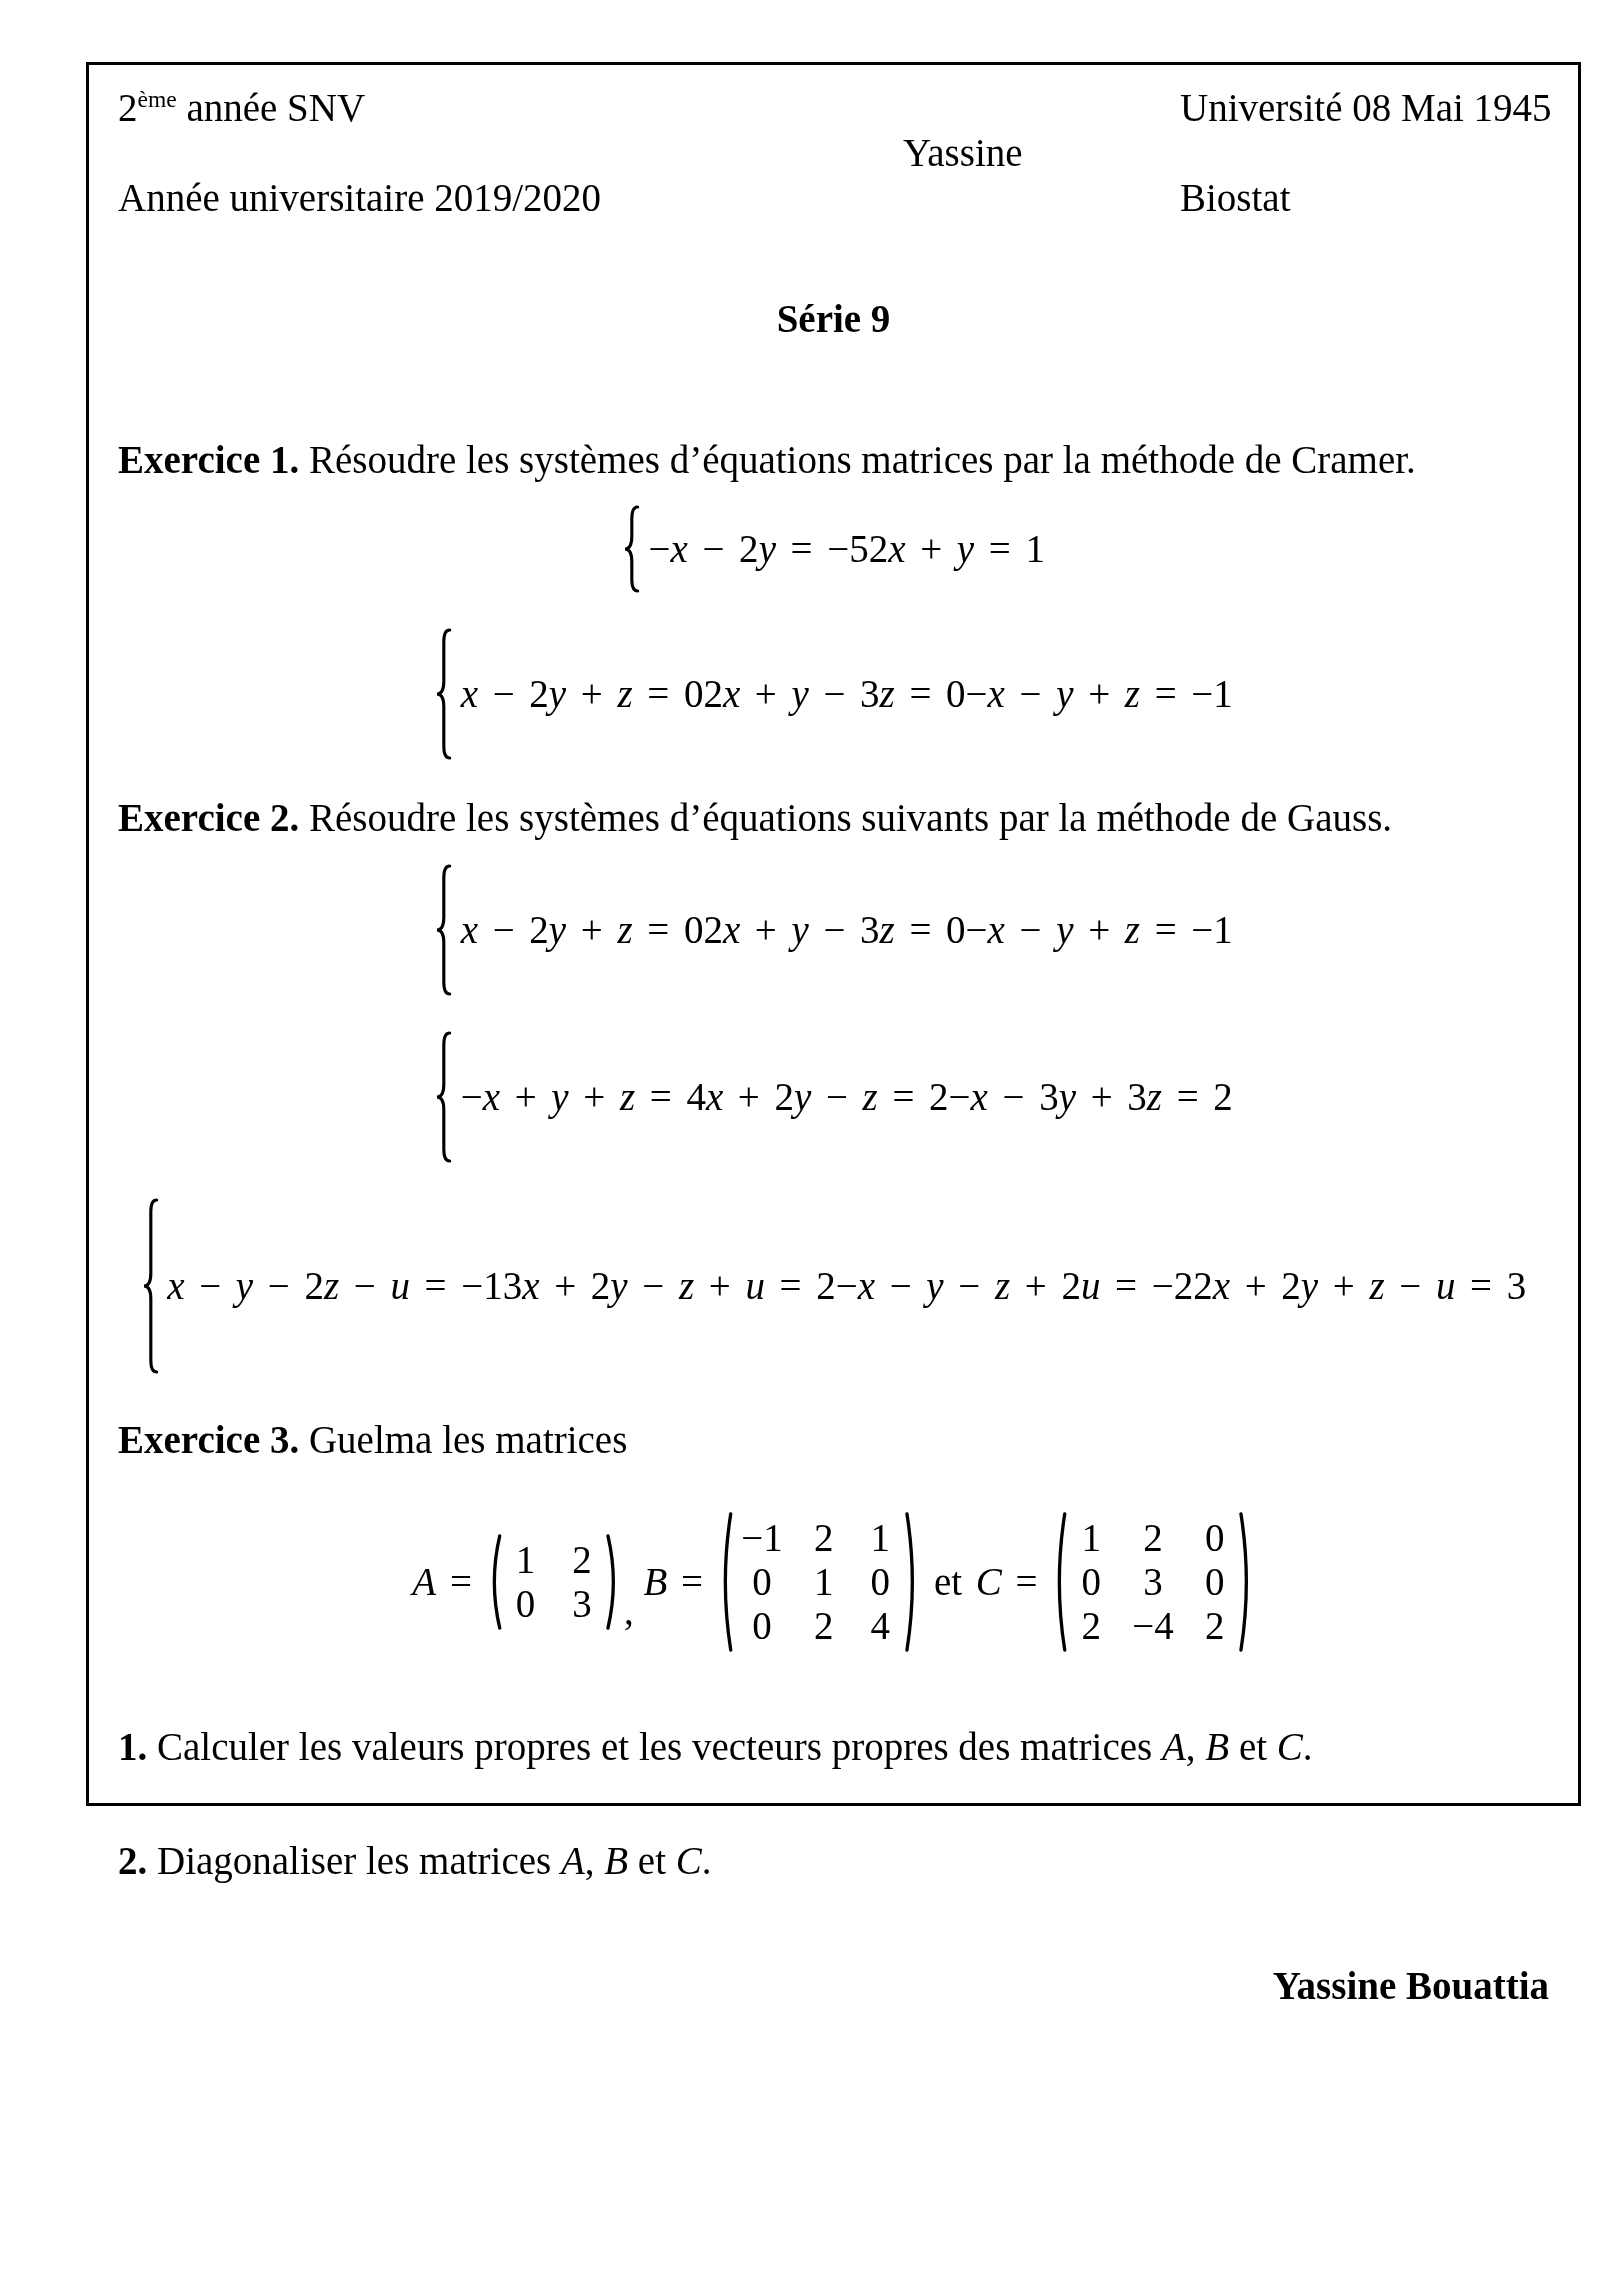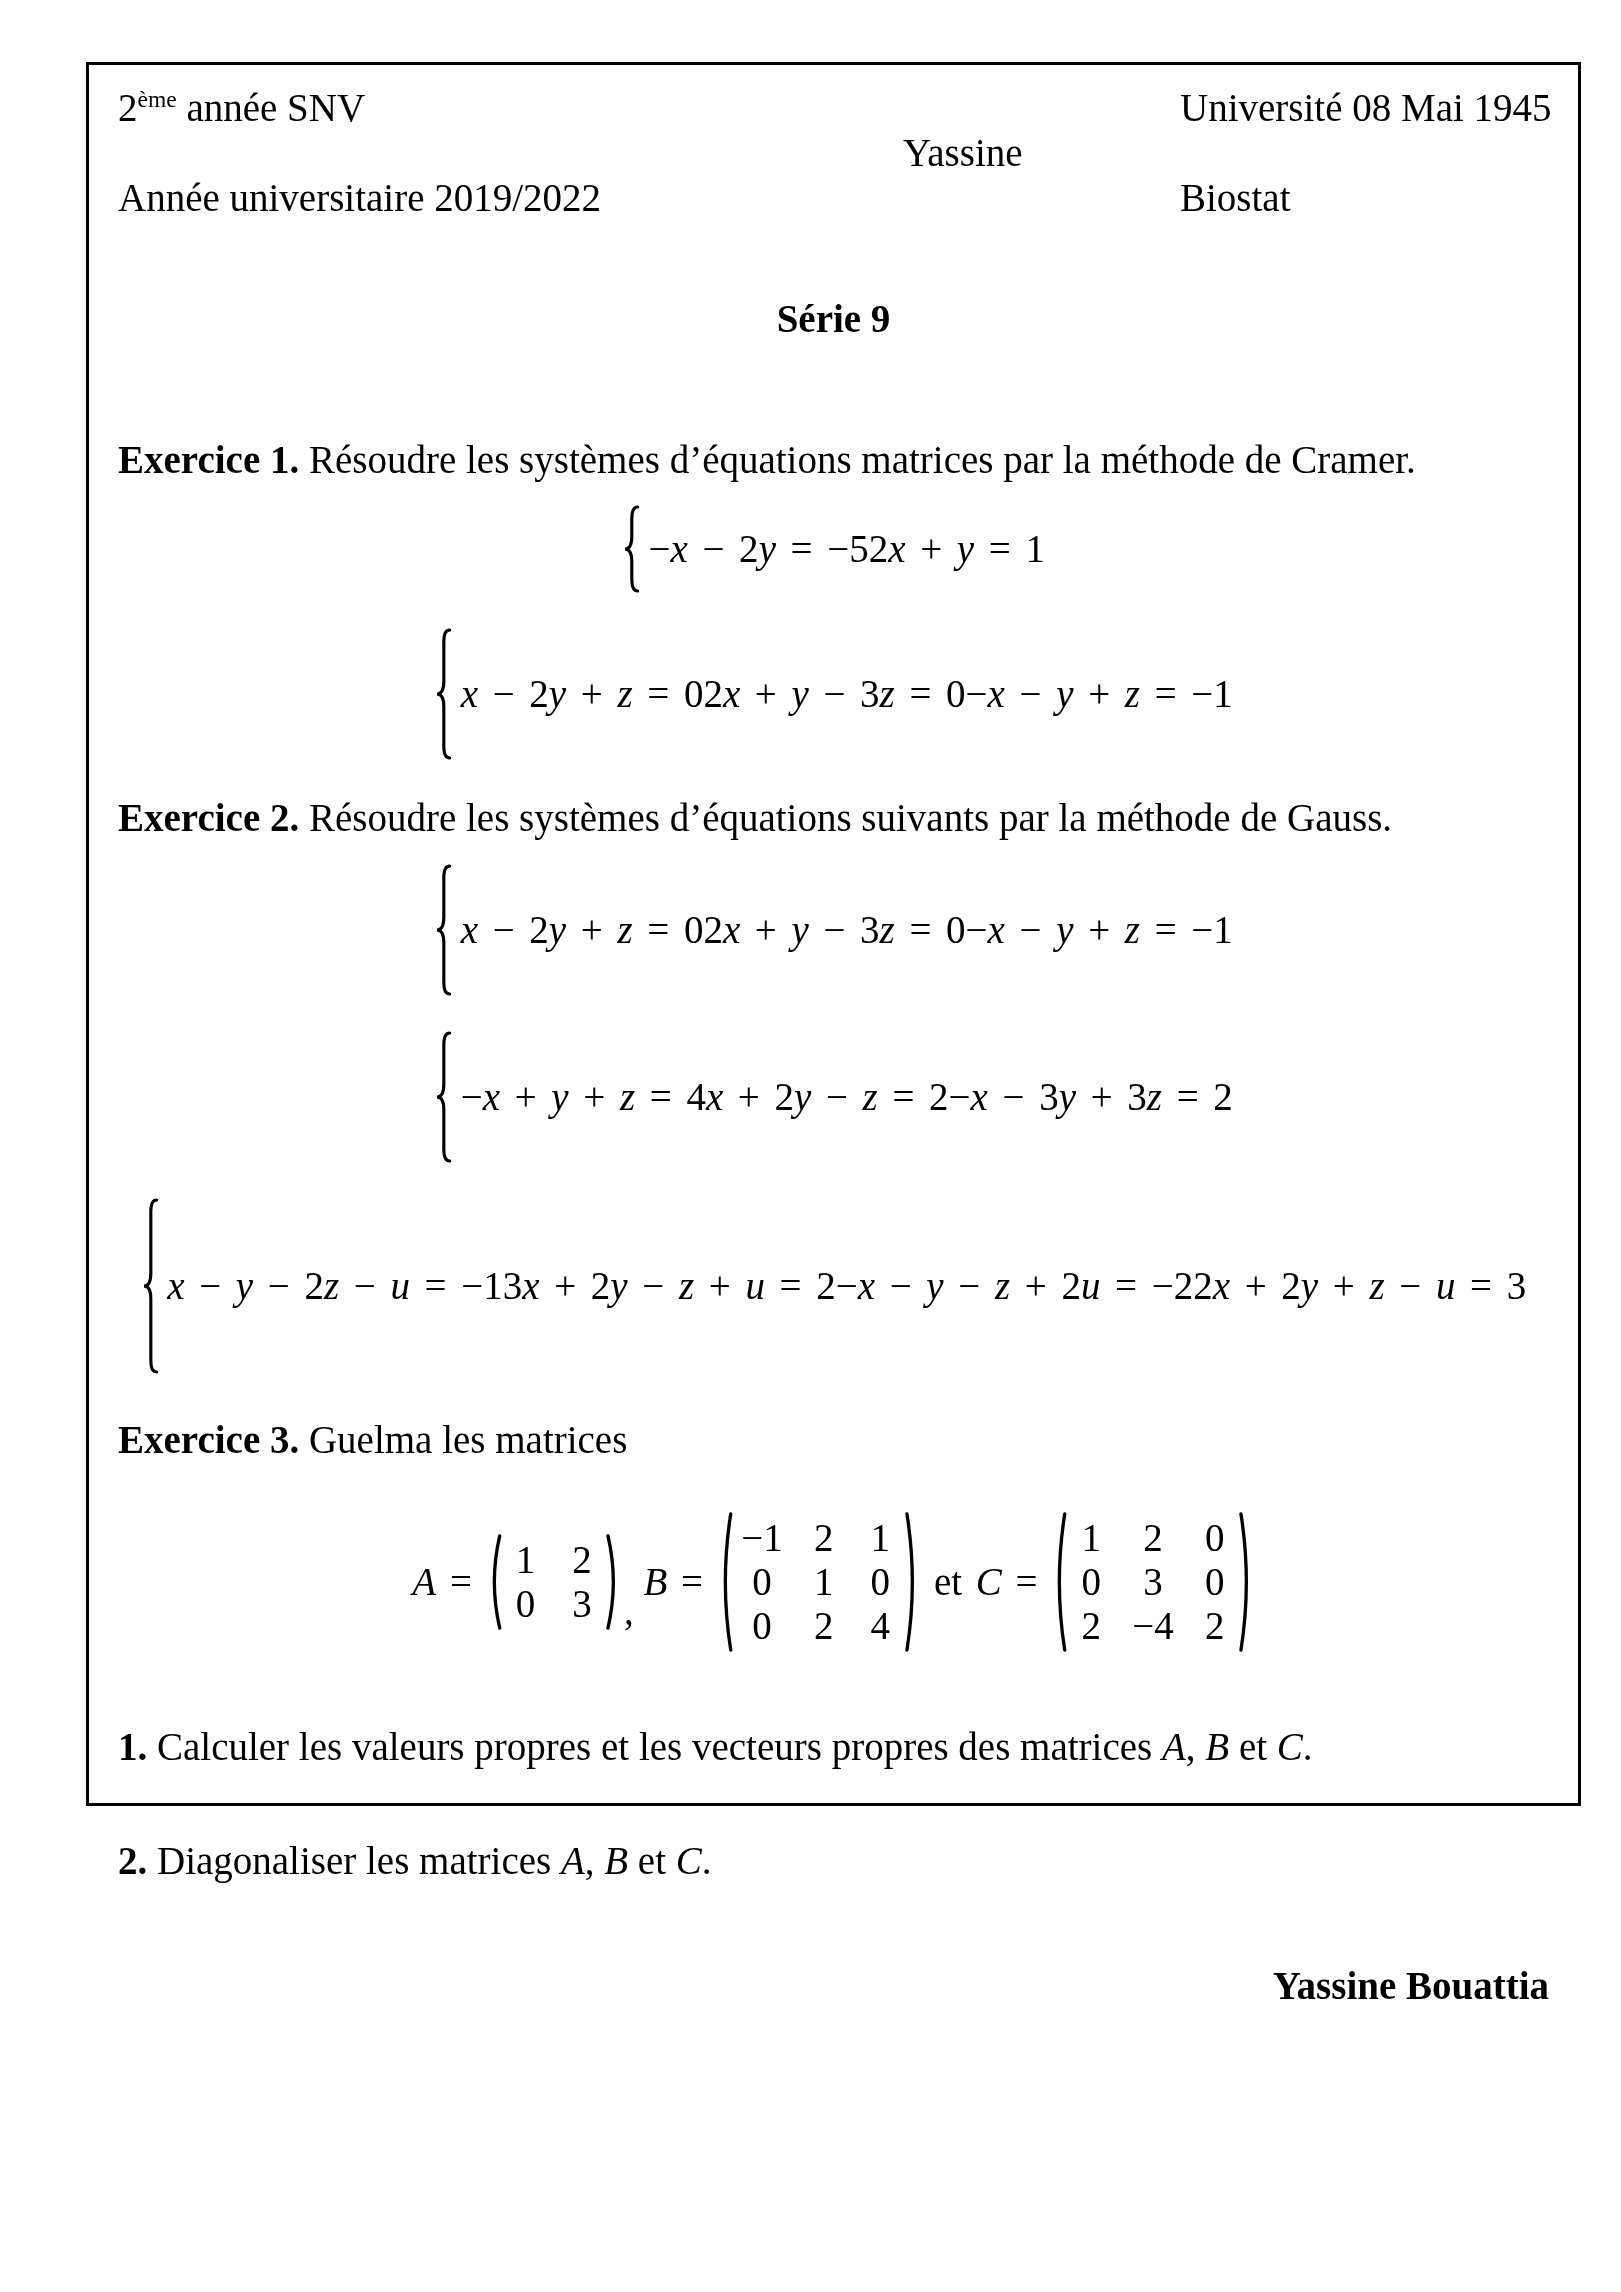--- a/index.html
+++ b/index.html
@@ -52,21 +52,21 @@
 
     <div class="header">
       <div class="hrow">
         <span class="hl"><span>2</span><sup>ème</sup><span> année SNV</span></span>
         <span class="hr">Université 08 Mai 1945</span>
       </div>
       <div class="hrow">
         <span class="hc">Yassine</span>
       </div>
       <div class="hrow">
-        <span class="hl">Année universitaire 2019/2022</span>
+        <span class="hl">Année universitaire 2019/2020</span>
         <span class="hr">Biostat</span>
       </div>
     </div>
 
     <div class="title">Série 9</div>
 
     <p class="para p-ex1"><b>Exercice 1.</b><span> Résoudre les systèmes d’équations matrices par la méthode de Cramer.</span></p>
     <div class="systems">
         <div class="system">
           <span class="brace">

